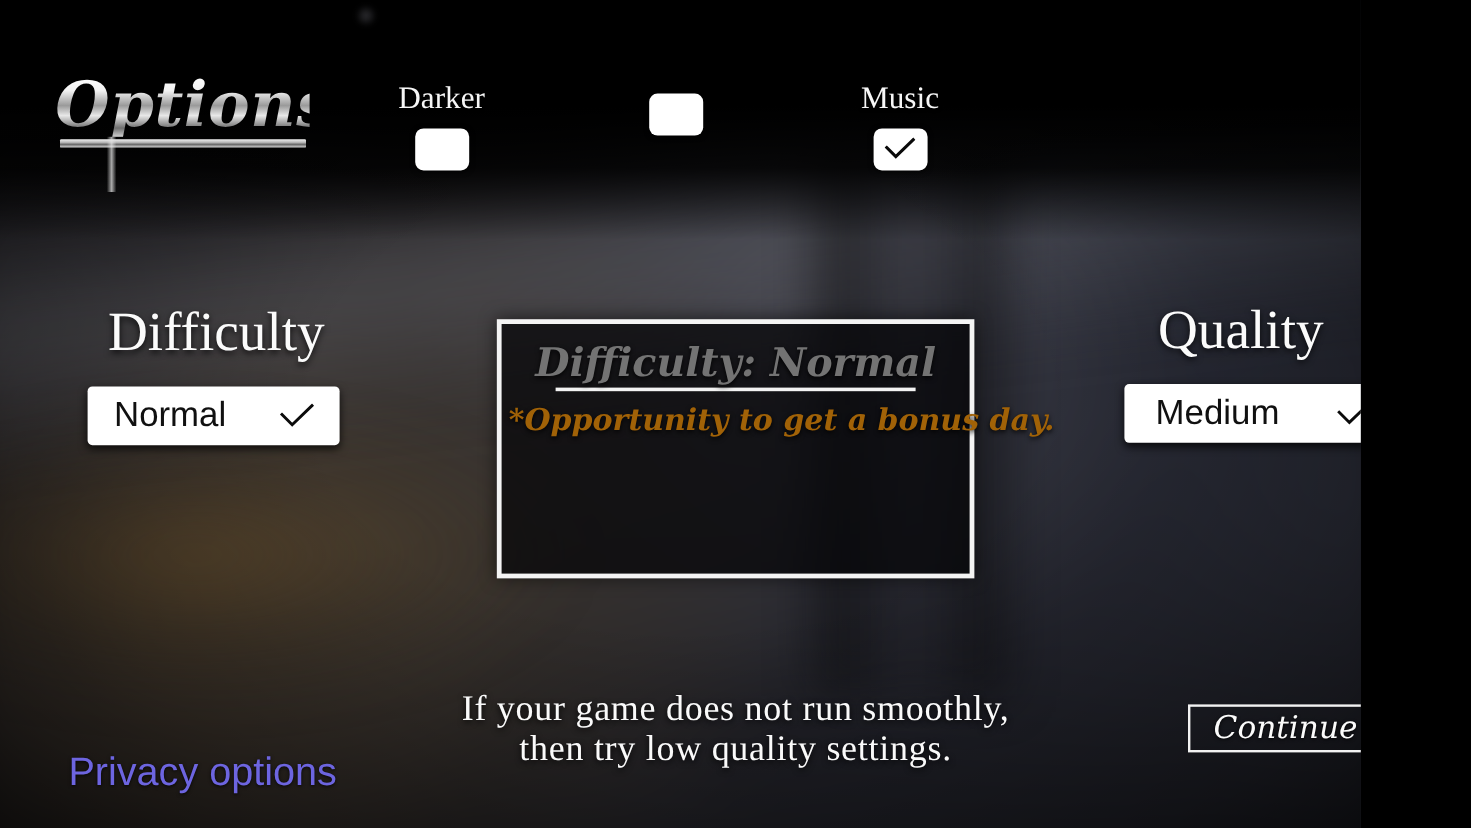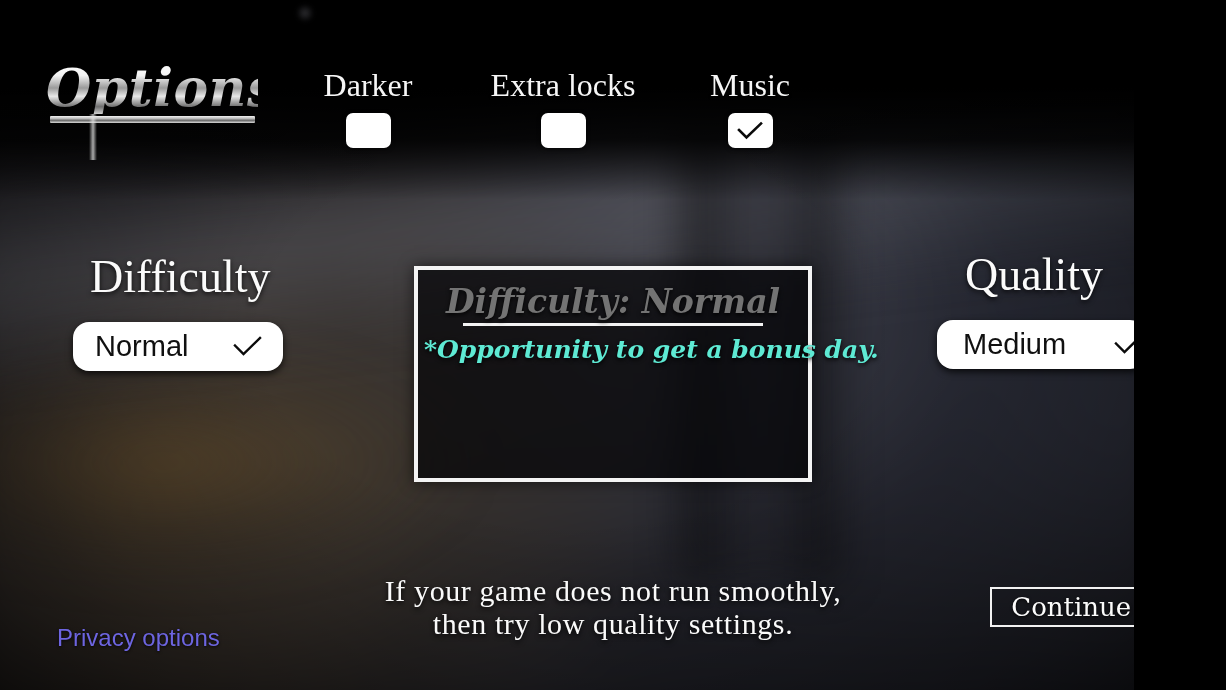--- a/index.html
+++ b/index.html
@@ -141,21 +141,21 @@
     width: 760px;
     height: 110px;
   }
   .toggle {
     position: absolute;
     top: 0;
     text-align: center;
   }
   .toggle-label {
     font-family: "Liberation Serif", serif;
-    font-size: 32px;
+    font-size: 26px;
     color: #f6f6f6;
     white-space: nowrap;
     line-height: 1.1;
     text-shadow: 0 1px 3px rgba(0,0,0,0.85);
   }
   .checkbox {
     margin: 10px auto 0;
     width: 45px;
     height: 35px;
     background: #ffffff;
@@ -176,21 +176,21 @@
     text-shadow: 0 2px 5px rgba(0,0,0,0.8);
     white-space: nowrap;
   }
   #difficulty-title { left: 90px; top: 250px; text-align: center; }
   #quality-title    { left: 965px; top: 248px; }
 
   
   .dropdown {
     position: absolute;
     background: #ffffff;
-    border-radius: 16px;
+    border-radius: 4px;
     box-shadow: 0 3px 7px rgba(0,0,0,0.75);
     display: flex;
     align-items: center;
     justify-content: space-between;
     box-sizing: border-box;
   }
   .dropdown .dd-value {
     font-family: "Liberation Sans", sans-serif;
     font-size: 29px;
     color: #101010;
@@ -238,21 +238,21 @@
     height: 3px;
     background: #f3f3f3;
   }
   #info-sub {
     margin: 10px 6px 0;
     text-align: left;
     font-family: "DejaVu Serif", serif;
     font-style: italic;
     font-weight: 700;
     font-size: 25px;
-    color: #5eead4;
+    color: #a16207;
     line-height: 1.15;
     text-shadow: 0 2px 4px rgba(0,0,0,0.9);
     white-space: nowrap;
   }
 
   
   #hint-text {
     position: absolute;
     left: 313px;
     top: 550px;
@@ -278,20 +278,21 @@
     border: 2px solid #f2f2f2;
     box-sizing: border-box;
     display: flex;
     align-items: center;
     justify-content: center;
     gap: 0px;
     cursor: pointer;
   }
   #continue-button .c-label {
     font-family: "DejaVu Serif", serif;
+    font-style: italic;
     font-size: 26px;
     color: #fbfbfb;
     line-height: 1;
     text-shadow: 0 1px 3px rgba(0,0,0,0.9);
     margin-left: 41px;
   }
   #continue-button .c-arrow {
     font-family: "Liberation Sans", sans-serif;
     font-size: 34px;
     font-weight: 300;
@@ -300,21 +301,21 @@
     margin-left: 1px;
     transform: translateY(-1px) scaleY(1.15);
   }
 
   
   #privacy-link {
     position: absolute;
     left: 57px;
     top: 625px;
     font-family: "Liberation Sans", sans-serif;
-    font-size: 24px;
+    font-size: 33px;
     color: #6d65e0;
     cursor: pointer;
     line-height: 1.1;
     text-shadow: 0 1px 3px rgba(0,0,0,0.8);
   }
 </style>
 </head>
 <body>
 
 <div id="screen">
@@ -338,21 +339,20 @@
     </div>
 
     <div class="toggles">
 
       <div class="toggle" style="left:0px; width:136px;">
         <div class="toggle-label">Darker</div>
         <div class="checkbox"></div>
       </div>
 
       <div class="toggle" style="left:180px; width:166px;">
-        <div class="toggle-label">Extra locks</div>
         <div class="checkbox"></div>
       </div>
 
       <div class="toggle" style="left:390px; width:120px;">
         <div class="toggle-label">Music</div>
         <div class="checkbox">
           <svg width="26" height="20" viewBox="0 0 26 20">
             <path d="M2 9 L9.5 16.5 L24 2.5" fill="none" stroke="#0a0a0a" stroke-width="2.6" stroke-linecap="square"></path>
           </svg>
         </div>

